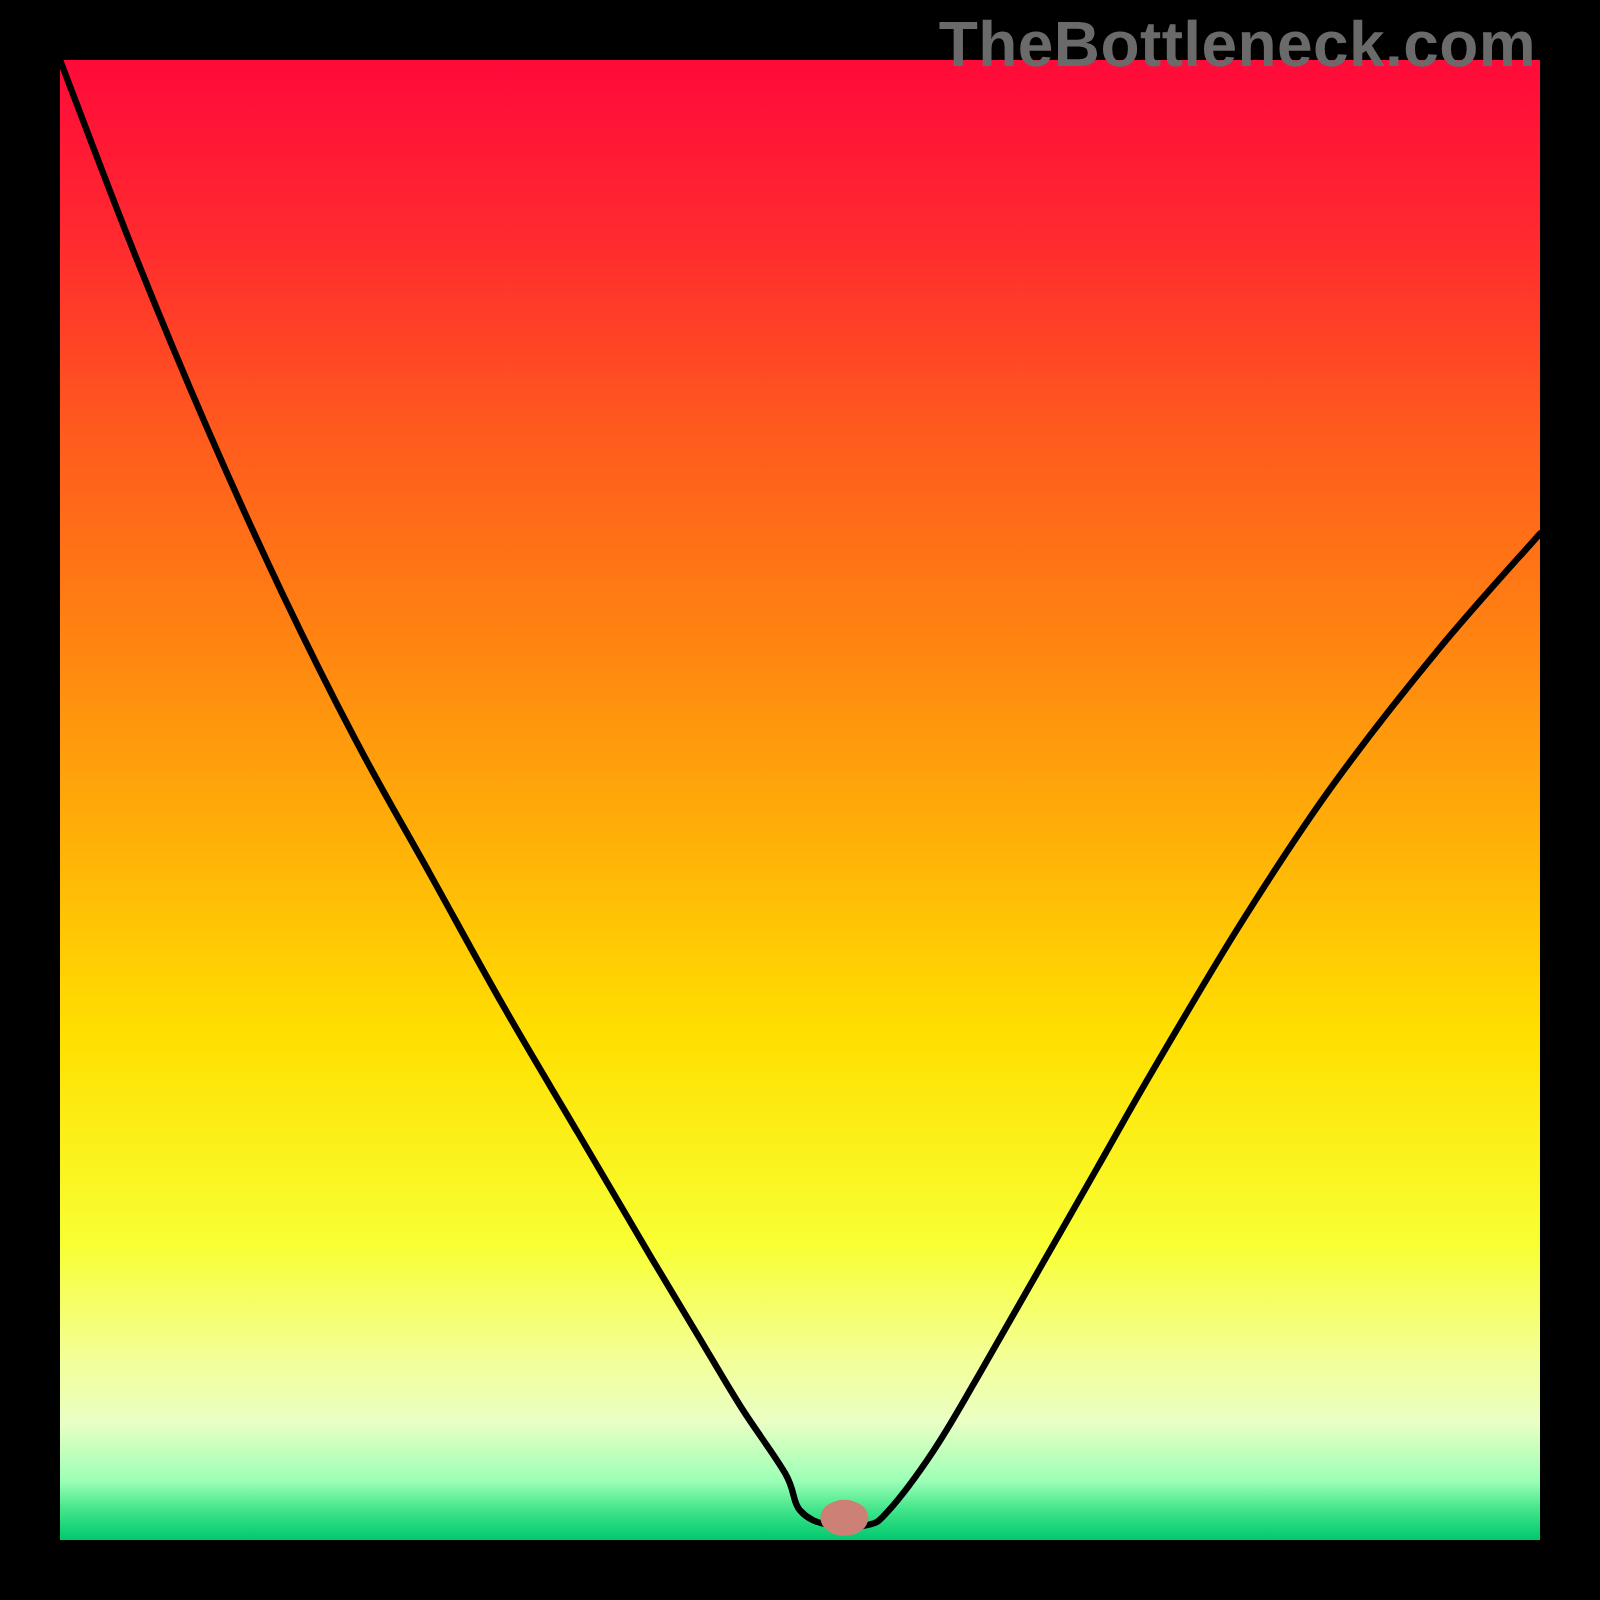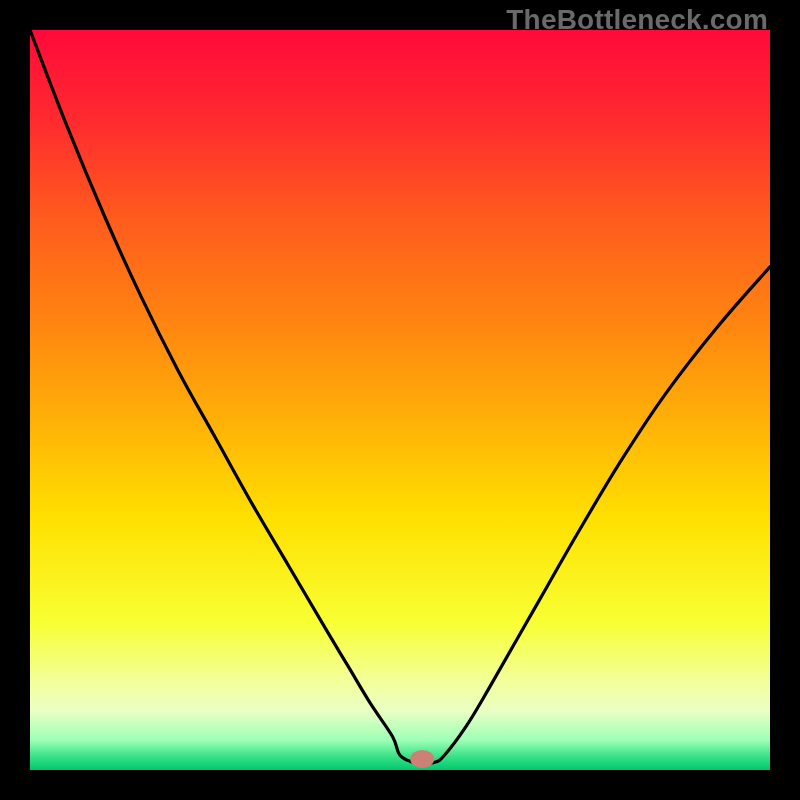--- a/index.html
+++ b/index.html
@@ -24,21 +24,21 @@
     top: 30px;
     width: 740px;
     height: 740px;
     overflow: hidden;
   }
   .watermark {
     position: absolute;
     top: 4px;
     right: 32px;
     font-family: Arial, Helvetica, sans-serif;
-    font-size: 28px;
+    font-size: 32px;
     font-weight: 600;
     color: #6a6a6a;
     letter-spacing: 0.2px;
   }
   svg { display: block; }
 </style>
 </head>
 <body>
 
 <div class="frame">

